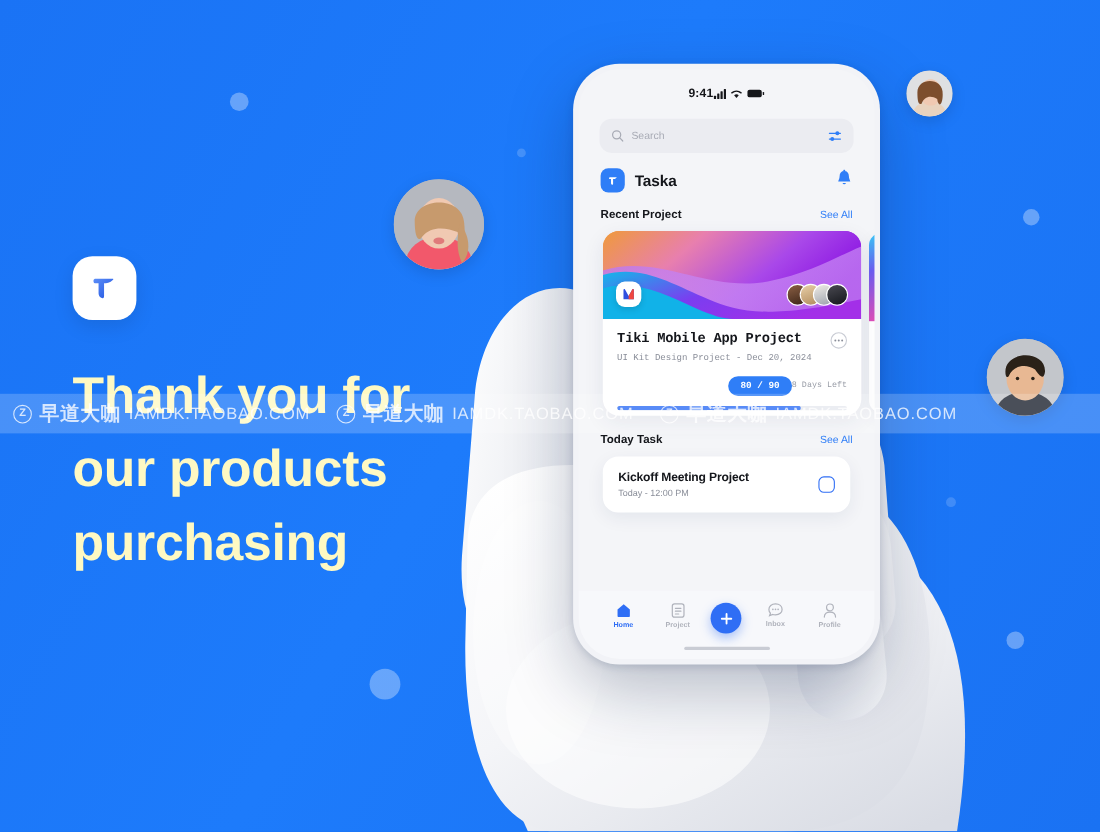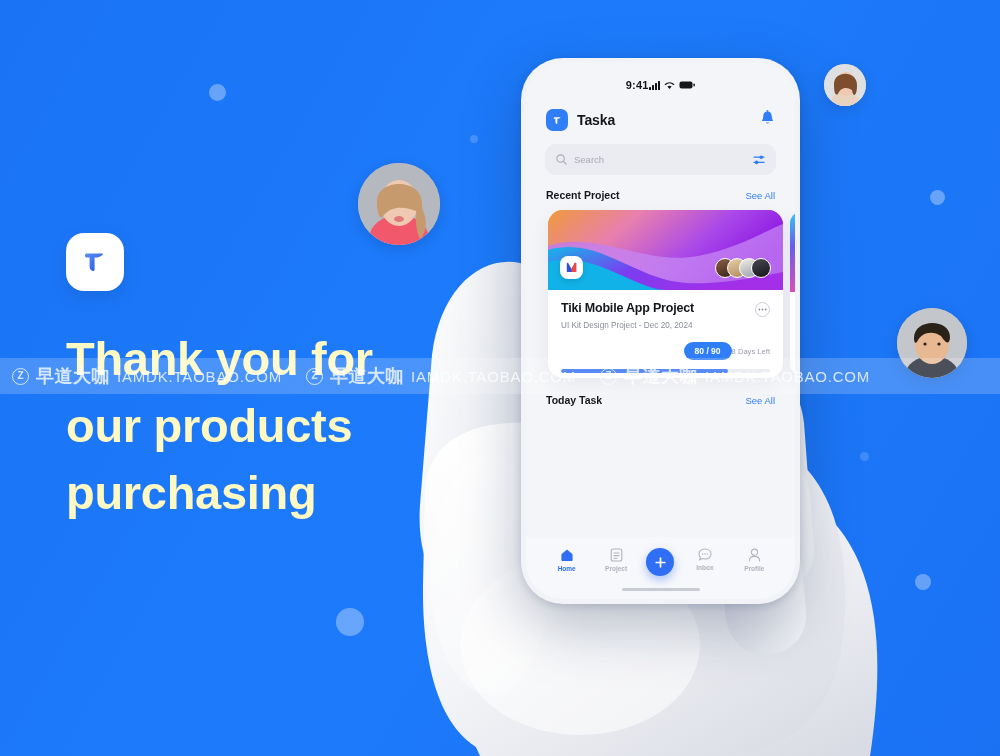--- a/index.html
+++ b/index.html
@@ -144,21 +144,21 @@
     display:flex; align-items:center; justify-content:center;
     box-shadow:0 2px 6px rgba(0,0,0,.14);
   }
   #members { position:absolute; right:12px; bottom:12px; display:flex; }
   .member {
     width:20px; height:20px; border-radius:50%;
     border:1.6px solid #fff; margin-left:-8px; overflow:hidden;
   }
   .member:first-child { margin-left:0; }
 
-  #card-body { padding:11px 13px 0 13px; }
+  #card-body { padding:11px 13px 0 13px;font-family:Liberation Mono, monospace; }
   #card-title-row { display:flex; align-items:flex-start; justify-content:space-between; }
   #proj-title { font-size:12.5px; font-weight:700; color:#14161b; letter-spacing:-.2px; }
   #more-btn {
     width:15px; height:15px; border-radius:50%;
     border:1px solid #c9ccd4; display:flex; align-items:center; justify-content:center;
     flex:none; margin-top:1px;
   }
   #proj-sub { font-size:8.2px; color:#8a8e99; margin-top:4px; }
   #meta-row { display:flex; align-items:center; justify-content:flex-end; margin-top:12px; }
   #count-badge {
@@ -314,48 +314,48 @@
           <path d="M5.5 8 L3.4 5.6 A3.3 3.3 0 0 1 7.6 5.6 Z" fill="#15161a"></path>
           <path d="M1.3 3.4 A6.5 6.5 0 0 1 9.7 3.4" stroke="#15161a" stroke-width="1.3" fill="none" stroke-linecap="round"></path>
         </svg>
         <svg width="16" height="8" viewBox="0 0 16 8">
           <rect x="0.5" y="0.5" width="13" height="7" rx="2" fill="#15161a"></rect>
           <rect x="14.4" y="2.6" width="1.4" height="2.8" rx="0.6" fill="#15161a"></rect>
         </svg>
       </div>
     </div>
 
-    <div id="app-header">
-      <div id="app-logo">
-        <svg width="13" height="13" viewBox="0 0 34 34">
-          <path d="M7 10 C7 9 8 8.4 9 8.4 L24.5 8.4 C25 8.4 25.2 9 24.8 9.4 C22 12.4 18.6 12.6 16.6 12.6 L16.6 24.5 C16.6 25.6 15.6 26.4 14.5 26 C12.6 25.3 11.6 23.6 11.6 21.6 L11.6 12.6 L9 12.6 C8 12.6 7 12 7 10.9 Z" fill="#fff"></path>
-        </svg>
-      </div>
-      <span id="app-title">Taska</span>
-      <span id="bell">
-        <svg width="15" height="16" viewBox="0 0 15 16">
-          <path d="M7.5 1.4 C10.2 1.4 11.7 3.3 11.7 6 C11.7 9 13 10 13 11 L2 11 C2 10 3.3 9 3.3 6 C3.3 3.3 4.8 1.4 7.5 1.4 Z" fill="#2f7ef7"></path>
-          <rect x="6.6" y="0" width="1.8" height="2" rx="0.9" fill="#2f7ef7"></rect>
-          <path d="M5.9 12.4 A1.7 1.7 0 0 0 9.1 12.4 Z" fill="#2f7ef7"></path>
-        </svg>
-      </span>
-    </div>
-
     <div id="search">
       <svg width="11" height="11" viewBox="0 0 11 11">
         <circle cx="4.6" cy="4.6" r="3.7" stroke="#a8abb5" stroke-width="1.1" fill="none"></circle>
         <line x1="7.4" y1="7.4" x2="10.2" y2="10.2" stroke="#a8abb5" stroke-width="1.1" stroke-linecap="round"></line>
       </svg>
       <span id="search-ph">Search</span>
       <svg width="12" height="12" viewBox="0 0 12 12">
         <line x1="1" y1="3.2" x2="11" y2="3.2" stroke="#2f7ef7" stroke-width="1.2" stroke-linecap="round"></line>
         <line x1="1" y1="8.4" x2="11" y2="8.4" stroke="#2f7ef7" stroke-width="1.2" stroke-linecap="round"></line>
         <circle cx="8.2" cy="3.2" r="1.8" fill="#2f7ef7"></circle>
         <circle cx="3.6" cy="8.4" r="1.8" fill="#2f7ef7"></circle>
       </svg>
+    </div>
+
+    <div id="app-header">
+      <div id="app-logo">
+        <svg width="13" height="13" viewBox="0 0 34 34">
+          <path d="M7 10 C7 9 8 8.4 9 8.4 L24.5 8.4 C25 8.4 25.2 9 24.8 9.4 C22 12.4 18.6 12.6 16.6 12.6 L16.6 24.5 C16.6 25.6 15.6 26.4 14.5 26 C12.6 25.3 11.6 23.6 11.6 21.6 L11.6 12.6 L9 12.6 C8 12.6 7 12 7 10.9 Z" fill="#fff"></path>
+        </svg>
+      </div>
+      <span id="app-title">Taska</span>
+      <span id="bell">
+        <svg width="15" height="16" viewBox="0 0 15 16">
+          <path d="M7.5 1.4 C10.2 1.4 11.7 3.3 11.7 6 C11.7 9 13 10 13 11 L2 11 C2 10 3.3 9 3.3 6 C3.3 3.3 4.8 1.4 7.5 1.4 Z" fill="#2f7ef7"></path>
+          <rect x="6.6" y="0" width="1.8" height="2" rx="0.9" fill="#2f7ef7"></rect>
+          <path d="M5.9 12.4 A1.7 1.7 0 0 0 9.1 12.4 Z" fill="#2f7ef7"></path>
+        </svg>
+      </span>
     </div>
 
     <div class="section-row">
       <span class="section-title">Recent Project</span>
       <span class="see-all">See All</span>
     </div>
 
     <div id="card-wrap">
 
       <div id="peek-card">
@@ -422,20 +422,27 @@
           </div>
         </div>
       </div>
     </div>
 
     <div class="section-row">
       <span class="section-title">Today Task</span>
       <span class="see-all">See All</span>
     </div>
 
+    <div id="task-card">
+      <div>
+        <div id="task-title">Kickoff Meeting Project</div>
+        <div id="task-sub">Today - 12:00 PM</div>
+      </div>
+      <span id="task-check"></span>
+    </div>
 
     <div id="tabbar">
       <div class="tab active">
         <svg width="14" height="14" viewBox="0 0 14 14">
           <path d="M7 1.4 L12.6 6.2 L12.6 12 C12.6 12.6 12.2 13 11.6 13 L2.4 13 C1.8 13 1.4 12.6 1.4 12 L1.4 6.2 Z" fill="#2f6ef5"></path>
         </svg>
         <span class="tab-label">Home</span>
       </div>
       <div class="tab">
         <svg width="13" height="14" viewBox="0 0 13 14">

